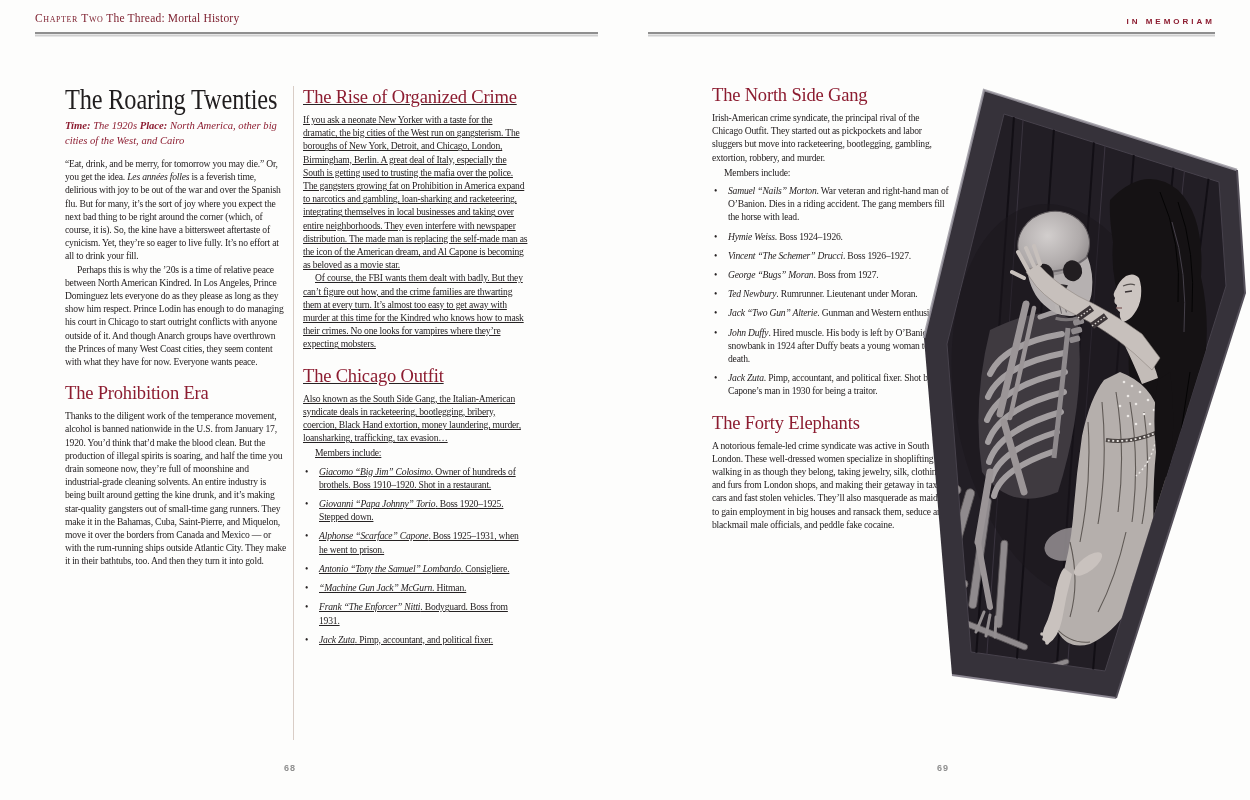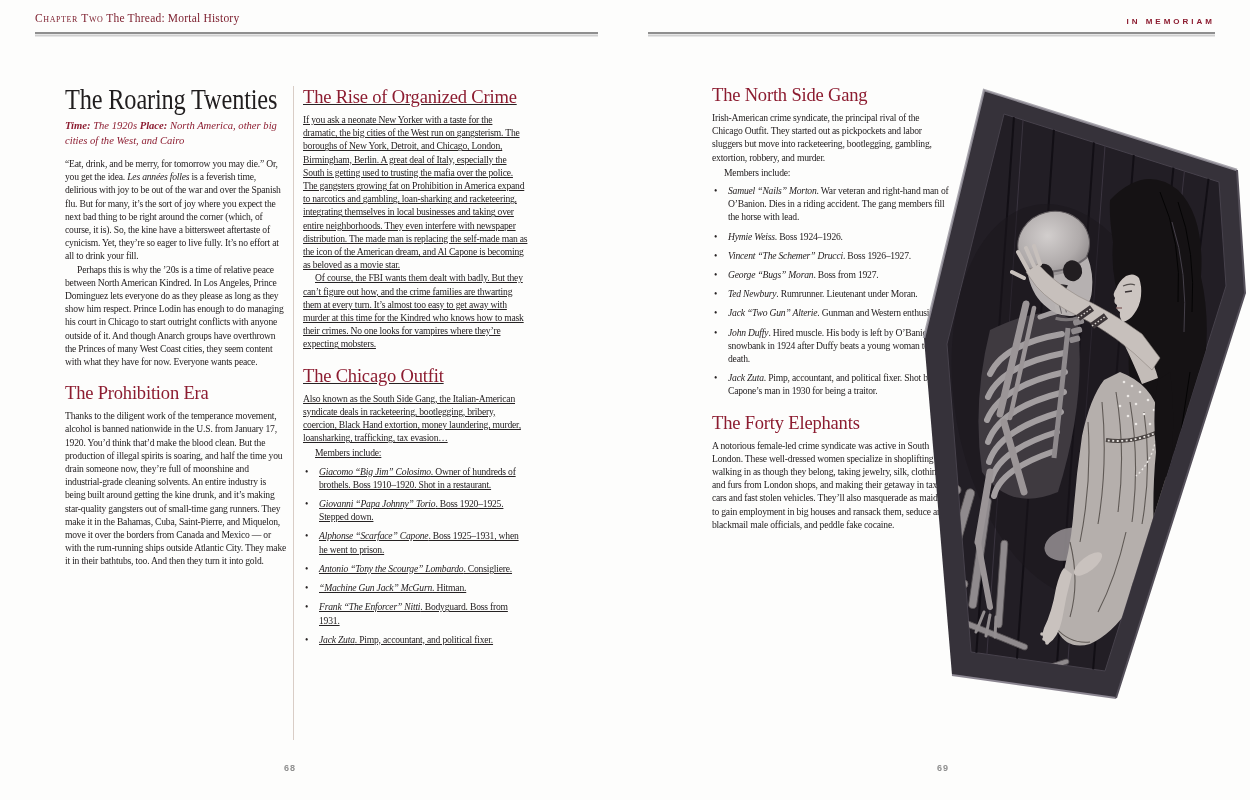--- a/index.html
+++ b/index.html
@@ -93,21 +93,21 @@
     <h2 class="h2">The Chicago Outfit</h2>
     <div class="flow">
         <p>Also known as the South Side Gang, the Italian-American syndicate deals in racketeering, bootlegging, bribery, coercion, Black Hand extortion, money laundering, murder, loansharking, trafficking, tax evasion…</p>
       </div>
     <div class="members-label">Members include:</div>
     <ul class="members">
 
     <li><span class="mname">Giacomo “Big Jim” Colosimo</span><span>. Owner of hundreds of brothels. Boss 1910–1920. Shot in a restaurant.</span></li>
         <li><span class="mname">Giovanni “Papa Johnny” Torio</span><span>. Boss 1920–1925. Stepped down.</span></li>
         <li><span class="mname">Alphonse “Scarface” Capone</span><span>. Boss 1925–1931, when he went to prison.</span></li>
-        <li><span class="mname">Antonio “Tony the Scourge” Lombardo</span><span>. Consigliere.</span></li>
+        <li><span class="mname">Antonio “Tony the Samuel” Lombardo</span><span>. Consigliere.</span></li>
         <li><span class="mname">“Machine Gun Jack” McGurn</span><span>. Hitman.</span></li>
         <li><span class="mname">Frank “The Enforcer” Nitti</span><span>. Bodyguard. Boss from 1931.</span></li>
         <li><span class="mname">Jack Zuta</span><span>. Pimp, accountant, and political fixer.</span></li>
       </ul>
   </div>
 
   <div class="col col3">
     <h2 class="h2 first">The North Side Gang</h2>
     <div class="flow">
         <p>Irish-American crime syndicate, the principal rival of the Chicago Outfit. They started out as pickpockets and labor sluggers but move into racketeering, bootlegging, gambling, extortion, robbery, and murder.</p>

